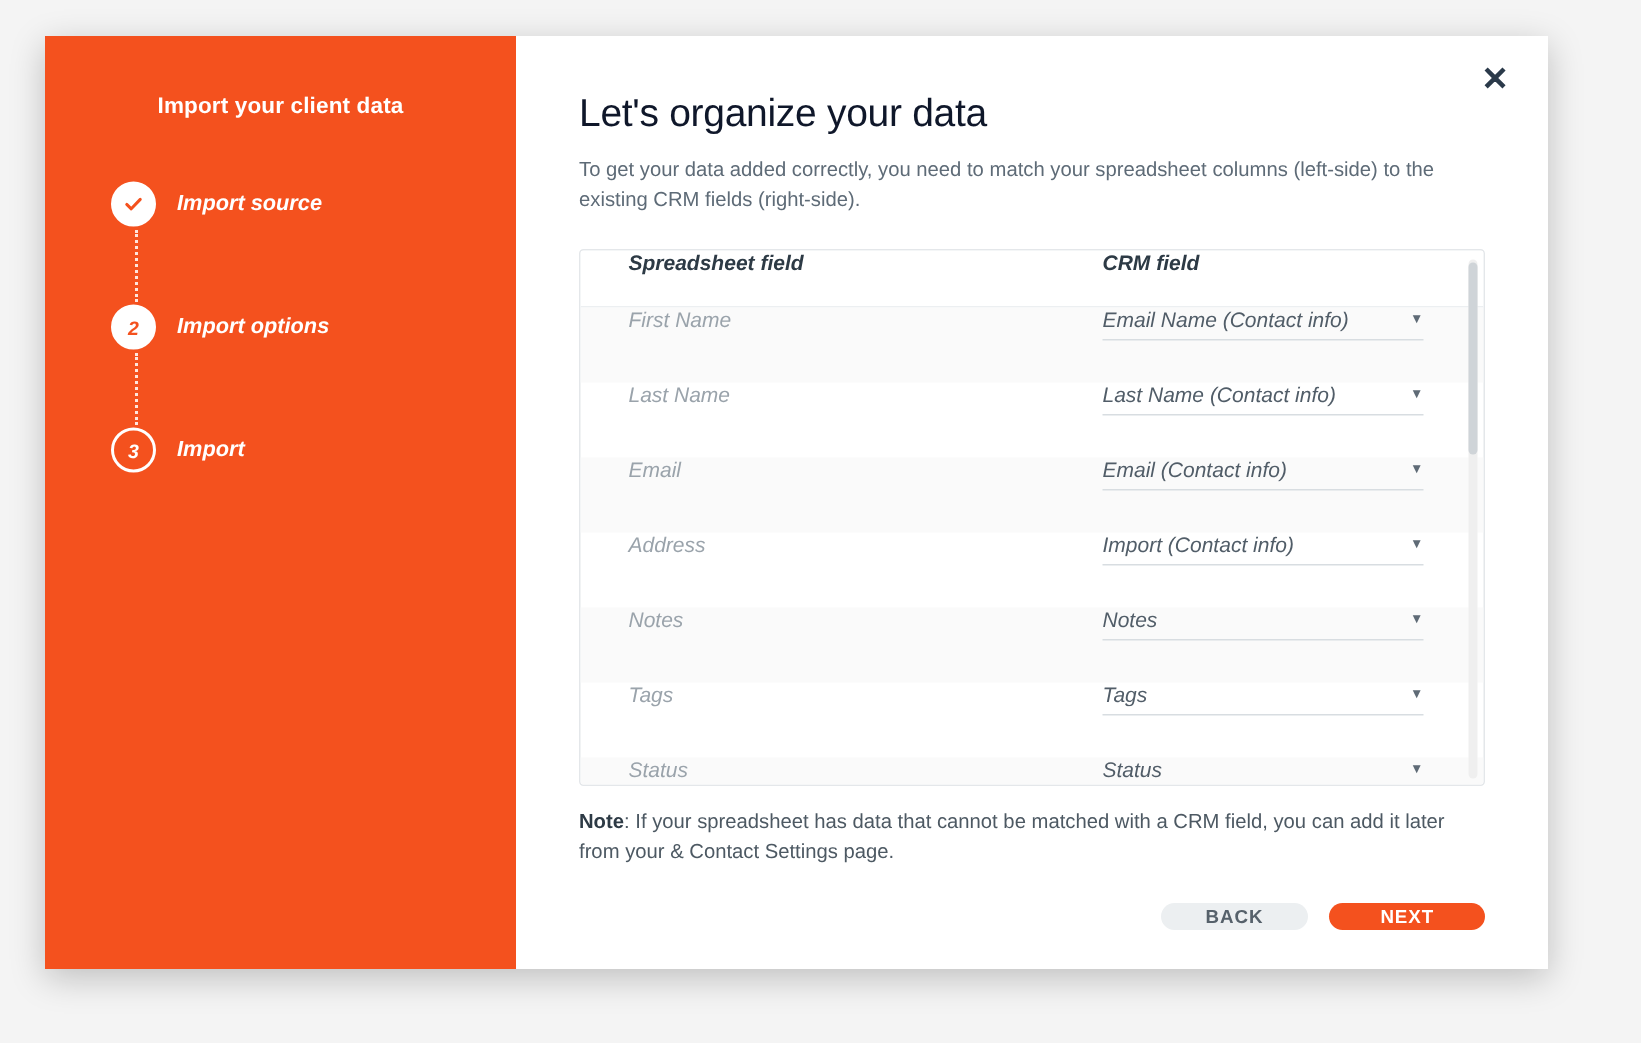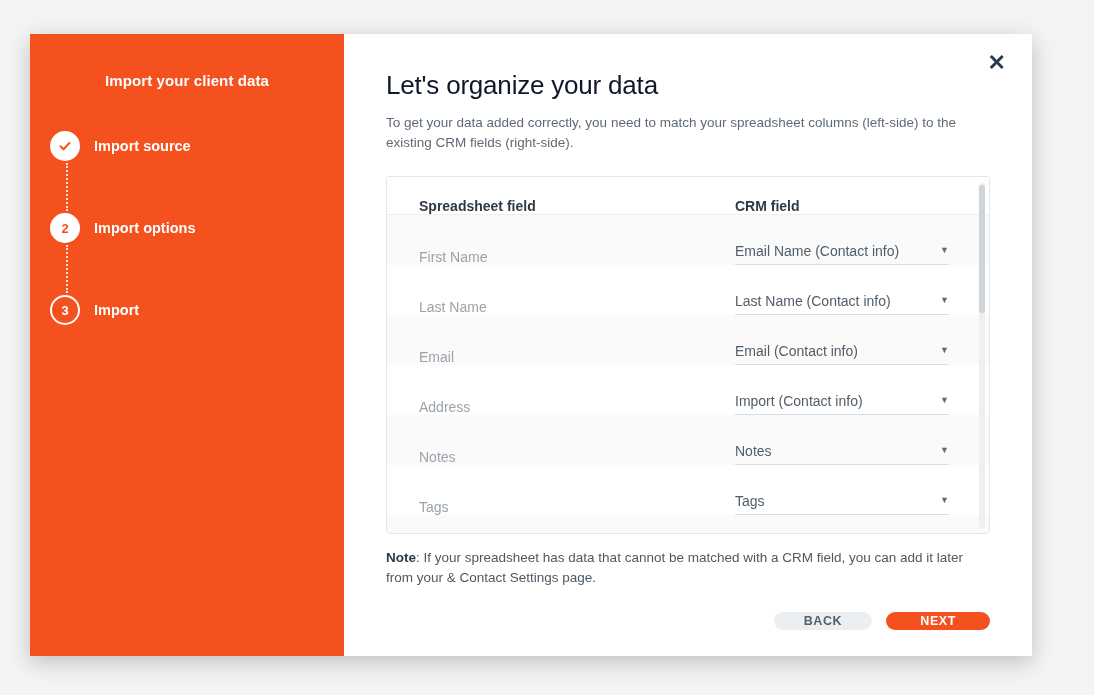--- a/index.html
+++ b/index.html
@@ -11,21 +11,21 @@
   #screen {
     position: relative;
     width: 1094px;
     height: 695px;
     background: #f4f4f4;
     overflow: hidden;
   }
   .modal {
     position: absolute;
     left: 30px;
-    top: 34px;
+    top: 24px;
     width: 1002px;
     height: 622px;
     background: #ffffff;
     box-shadow: 0 6px 22px rgba(0,0,0,0.22);
     display: flex;
     overflow: hidden;
   }
   
   .rail {
     width: 314px;
@@ -37,22 +37,23 @@
   .rail-title {
     text-align: center;
     font-size: 15px;
     font-weight: bold;
     letter-spacing: .1px;
     margin-top: 38px;
     color: #ffffff;
   }
   .steps {
     margin-top: 40px;
-    padding-left: 20px;
-    position: relative;
+    padding-left: 44px;
+    position: relative;
+    font-style: italic;
   }
   .step {
     display: flex;
     align-items: center;
     height: 34px;
     position: relative;
   }
   .step + .connector {
     height: 48px;
     margin-left: 16px;
@@ -134,24 +135,25 @@
     overflow: hidden;
     background: #fff;
     box-sizing: border-box;
   }
   .table-scroll {
     height: 100%;
     overflow: hidden;
   }
   .row {
     display: flex;
-    align-items: flex-end;
+    align-items: flex-start;
     height: 50px;
     box-sizing: border-box;
     padding: 0 0 0 32px;
+    font-style: italic;
   }
   .row.head {
     height: 38px;
     background: #ffffff;
     border-bottom: 1px solid #eceff1;
   }
   .row.alt { background: #fafafa; }
   .col-left {
     flex: 0 0 316px;
     font-size: 14px;

